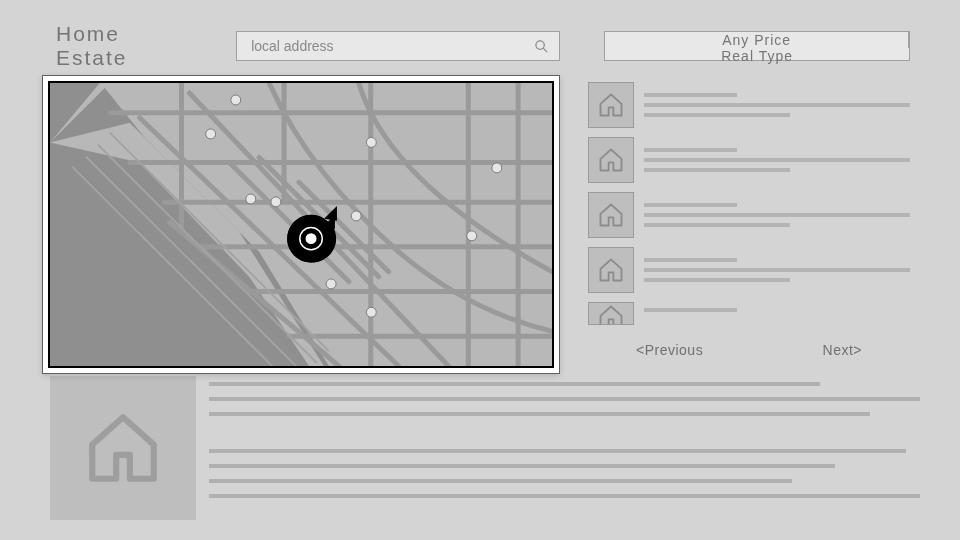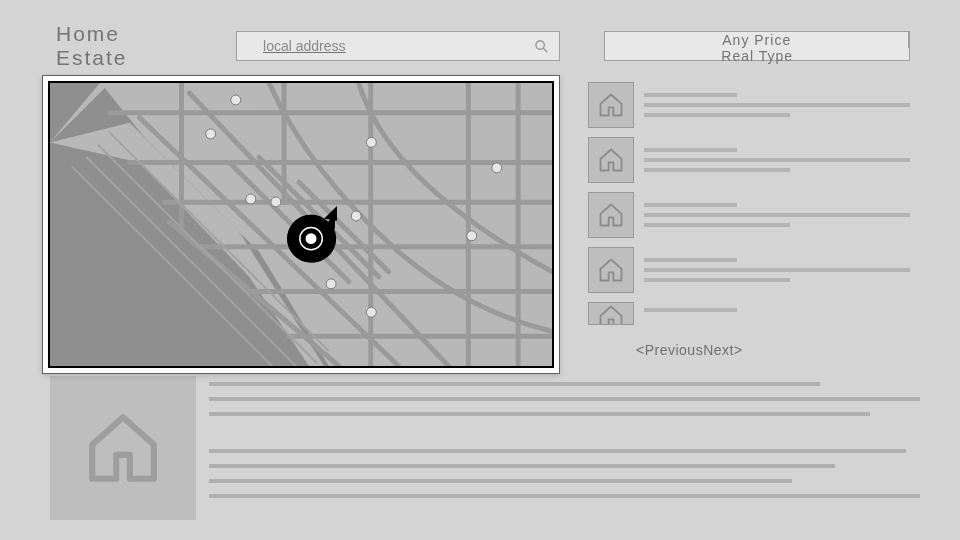--- a/index.html
+++ b/index.html
@@ -23,22 +23,21 @@
     letter-spacing: 2px;
     color: #757575;
   }
   .search-wrap {
     display: flex;
     align-items: center;
     border: 1px solid #a0a0a0;
     background: #e8e8e8;
     width: 340px;
     height: 30px;
-    padding: 0 10px 0 26px;
-    text-decoration: underline;
+    padding: 0 10px 0 14px;
   }
   .search-input {
     flex: 1;
     border: none;
     background: transparent;
     font-size: 14px;
     color: #8a8a8a;
     outline: none;
   }
   .search-input::placeholder { color: #8a8a8a; }
@@ -123,20 +122,21 @@
     background: #b4b4b4;
   }
   .line.short { width: 35%; }
   .line.long1 { width: 100%; }
   .line.mid2 { width: 55%; }
   .listing-row.cut .listing-thumb { height: 23px; overflow: hidden; align-items: flex-start; }
   .listing-row.cut .listing-lines { justify-content: flex-start; padding-top: 6px; }
 
   .pager {
     display: flex;
+    justify-content: space-between;
     padding: 8px 48px 0 48px;
     font-size: 14px;
     color: #707070;
   }
   .pager span { cursor: pointer; letter-spacing: 0.5px; }
 
   .detail {
     position: absolute;
     left: 50px;
     top: 376px;

